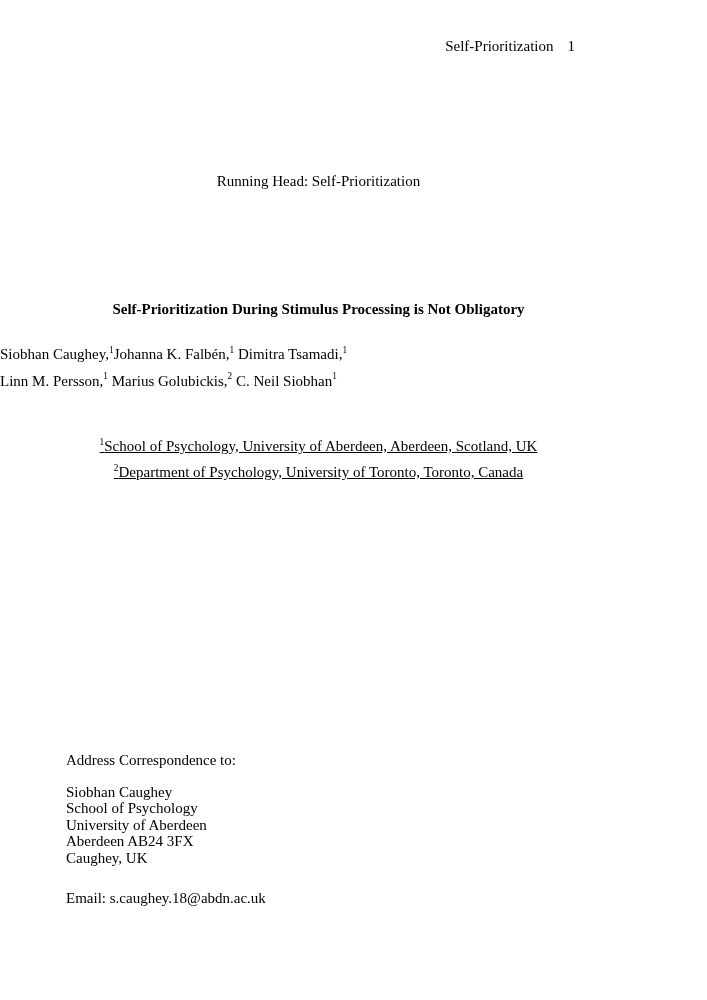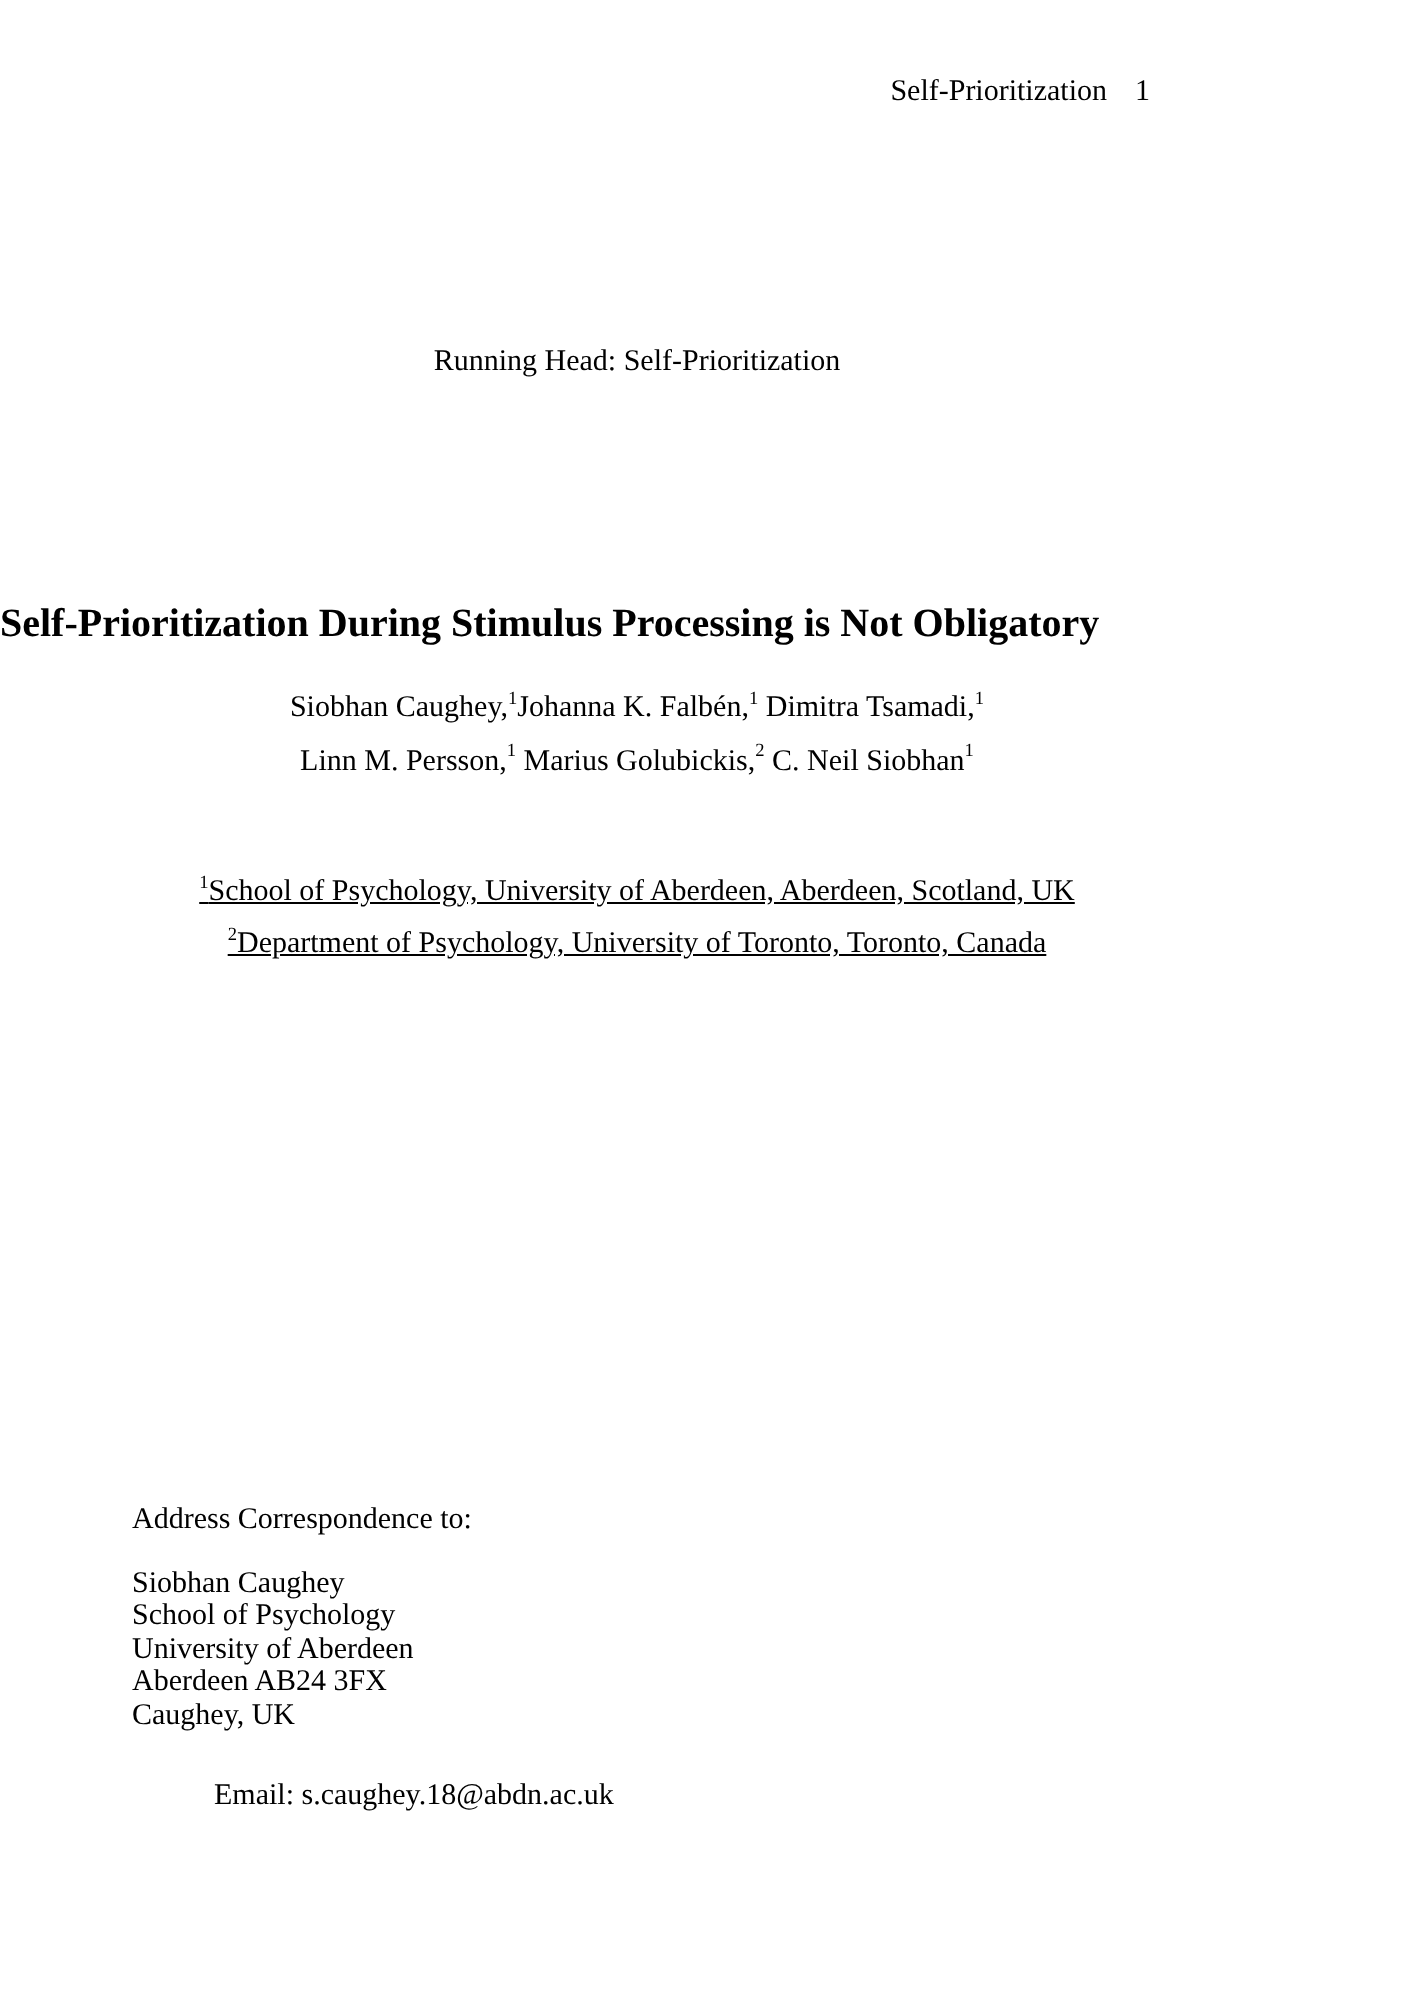--- a/index.html
+++ b/index.html
@@ -34,29 +34,30 @@
     left: 0;
     width: 100%;
     text-align: center;
     font-size: 15px;
   }
   .paper-title {
     position: absolute;
     top: 301px;
     left: 0;
     width: 100%;
+    text-align: center;
     font-weight: bold;
-    font-size: 20px;
+    font-size: 15px;
   }
   .authors {
     position: absolute;
     top: 341px;
     left: 0;
     width: 100%;
-    text-align: center;
+    text-align: left;
     line-height: 26.5px;
     font-size: 15px;
   }
   .affiliations {
     position: absolute;
     top: 433px;
     left: 0;
     width: 100%;
     text-align: center;
     line-height: 26px;
@@ -81,21 +82,20 @@
     top: 784px;
     left: 66px;
     font-size: 15px;
     line-height: 16.4px;
   }
   .email-line {
     position: absolute;
     top: 890px;
     left: 66px;
     font-size: 15px;
-    margin-left: 41px;
   }
 </style>
 </head>
 <body>
 
 <div class="page">
 
   <div class="header-line">
     <span>Self-Prioritization</span><span class="pagenum">1</span>
   </div>

